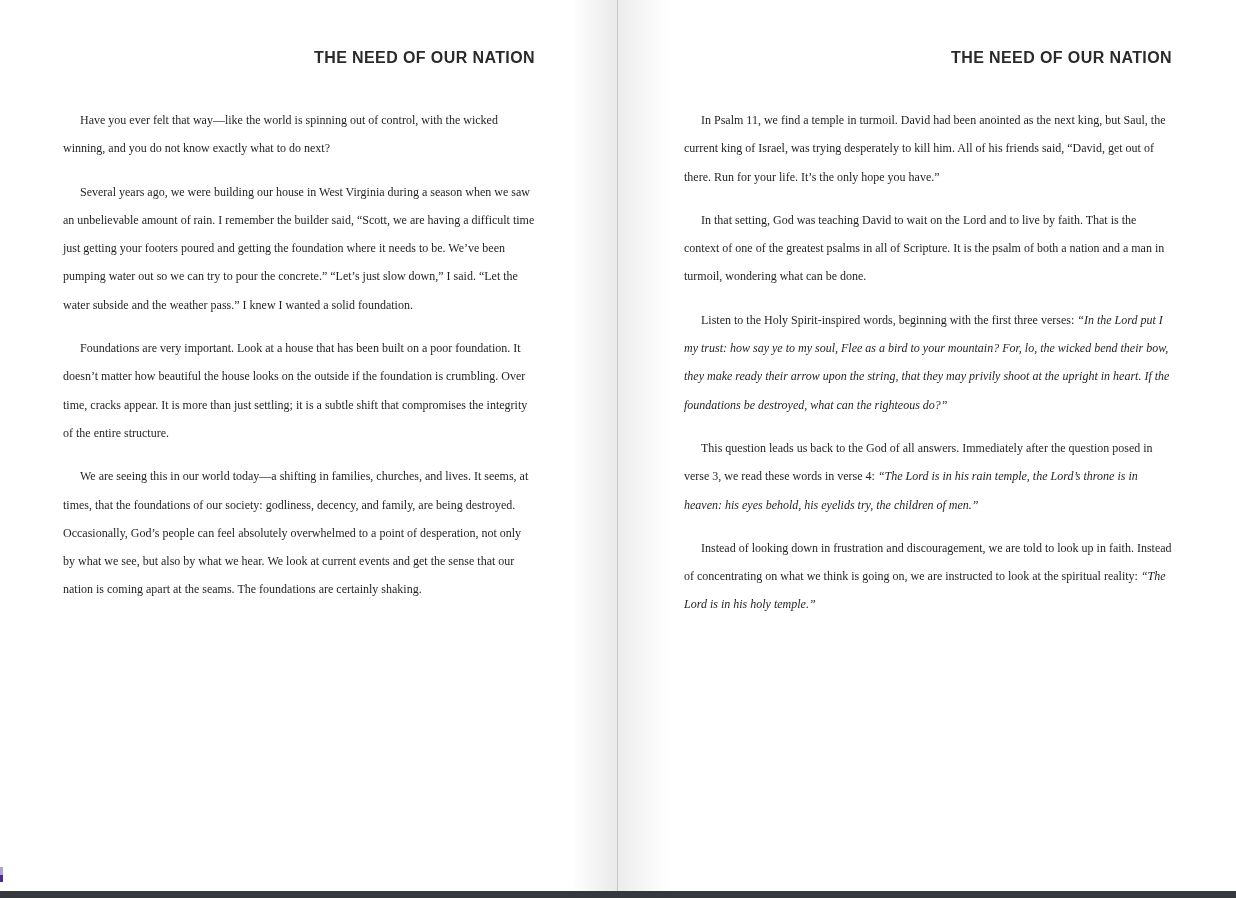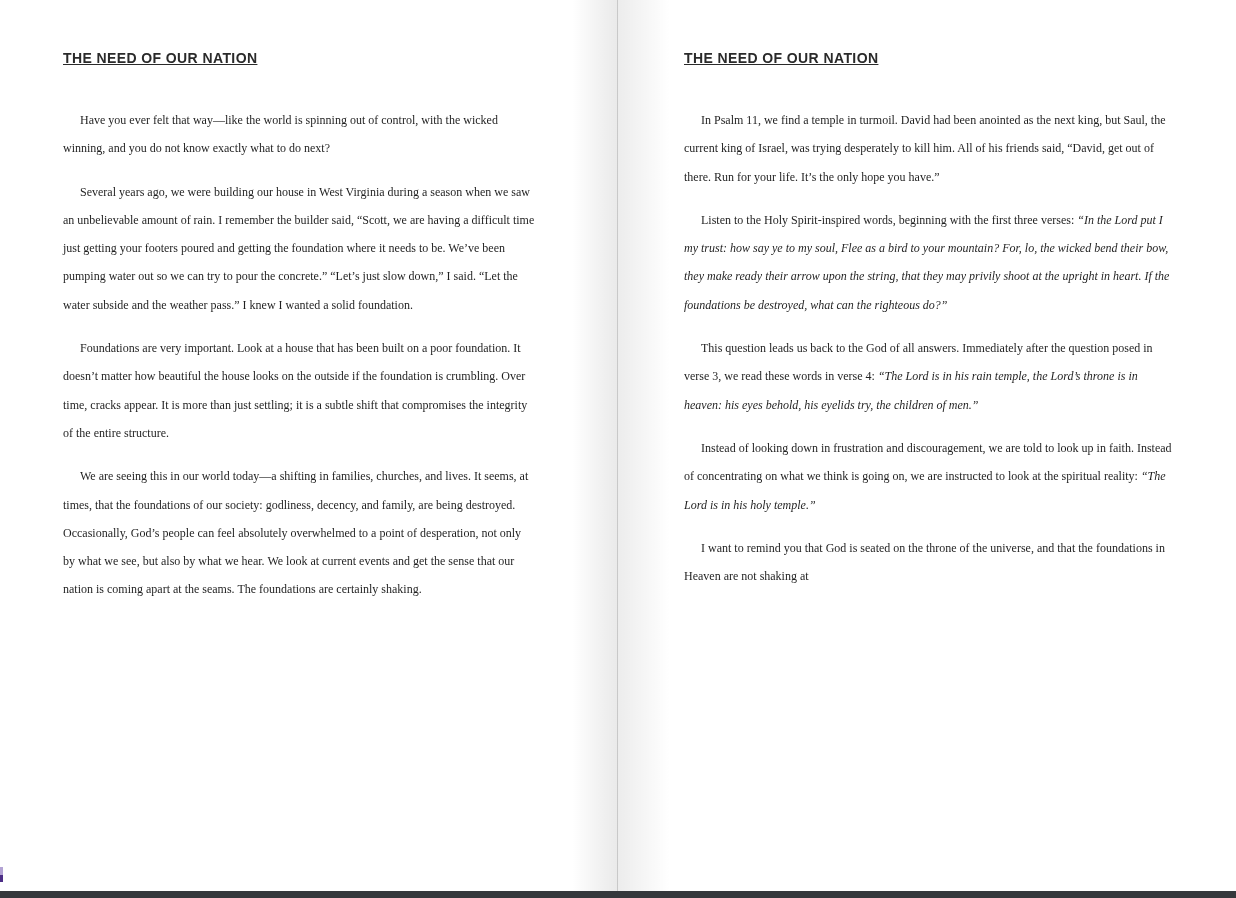--- a/index.html
+++ b/index.html
@@ -15,26 +15,25 @@
   .page-left  { left: 0;   width: 618px; }
   .page-right { left: 618px; width: 618px; }
 
   .page-inner-left  { position: absolute; top: 47px; left: 63px; width: 472px; }
   .page-inner-right { position: absolute; top: 47px; left: 66px; width: 488px; }
 
   .running-head {
     margin: 0 0 37px 0;
     font-family: "Liberation Sans", sans-serif;
     font-weight: bold;
-    font-size: 14px;
+    font-size: 16px;
     line-height: 22px;
     letter-spacing: 0.4px;
     color: #2a2a2a;
-    text-align: left;
-    text-decoration: underline;
+    text-align: right;
   }
 
   .body-text {
     font-size: 12px;
     line-height: 28.3px;
     color: #1f1f1f;
   }
   .para { margin: 0; text-indent: 17px; text-align: left; }
   .para + .para { margin-top: 15px; }
   .ital { font-style: italic; }
@@ -80,24 +79,24 @@
     </div>
     <div class="gutter-shade-left"></div>
   </div>
 
   <div class="page page-right">
     <div class="gutter-shade-right"></div>
     <div class="page-inner-right">
       <h1 class="running-head">THE NEED OF OUR NATION</h1>
       <div class="body-text">
           <p class="para"><span>In Psalm 11, we find a temple in turmoil. David had been anointed as the next king, but Saul, the current king of Israel, was trying desperately to kill him. All of his friends said, “David, get out of there. Run for your life. It’s the only hope you have.”</span></p>
+          <p class="para"><span>In that setting, God was teaching David to wait on the Lord and to live by faith. That is the context of one of the greatest psalms in all of Scripture. It is the psalm of both a nation and a man in turmoil, wondering what can be done.</span></p>
           <p class="para"><span>Listen to the Holy Spirit-inspired words, beginning with the first three verses: </span><span class="ital">“In the Lord put I my trust: how say ye to my soul, Flee as a bird to your mountain? For, lo, the wicked bend their bow, they make ready their arrow upon the string, that they may privily shoot at the upright in heart. If the foundations be destroyed, what can the righteous do?”</span></p>
           <p class="para"><span>This question leads us back to the God of all answers. Immediately after the question posed in verse 3, we read these words in verse 4: </span><span class="ital">“The Lord is in his rain temple, the Lord’s throne is in heaven: his eyes behold, his eyelids try, the children of men.”</span></p>
           <p class="para"><span>Instead of looking down in frustration and discouragement, we are told to look up in faith. Instead of concentrating on what we think is going on, we are instructed to look at the spiritual reality: </span><span class="ital">“The Lord is in his holy temple.”</span></p>
-          <p class="para"><span>I want to remind you that God is seated on the throne of the universe, and that the foundations in Heaven are not shaking at</span></p>
         </div>
     </div>
   </div>
 
   <div class="spine"></div>
 
   <div class="edge-artifact">
     <div class="top-part"></div>
     <div class="bottom-part"></div>
   </div>

